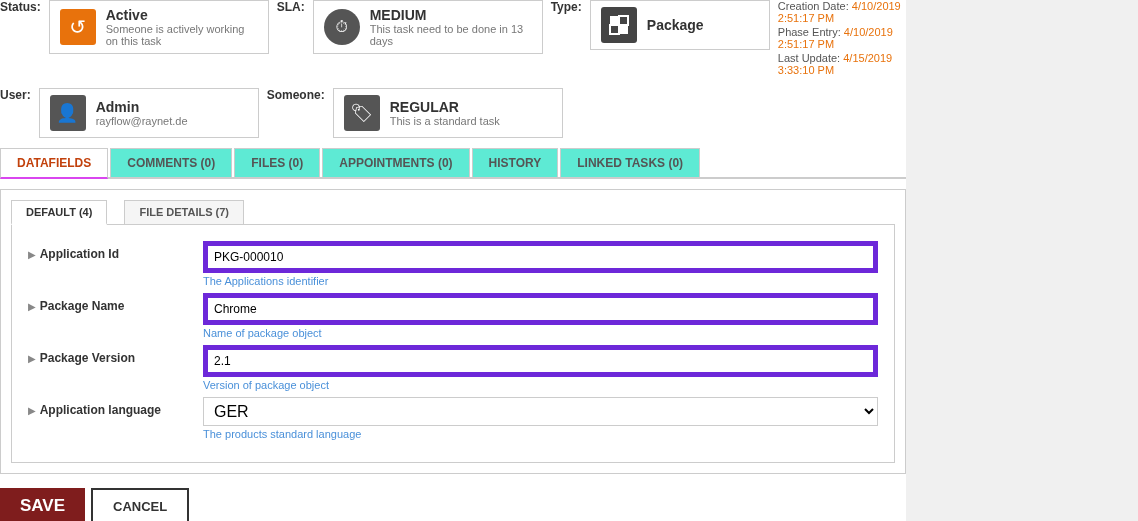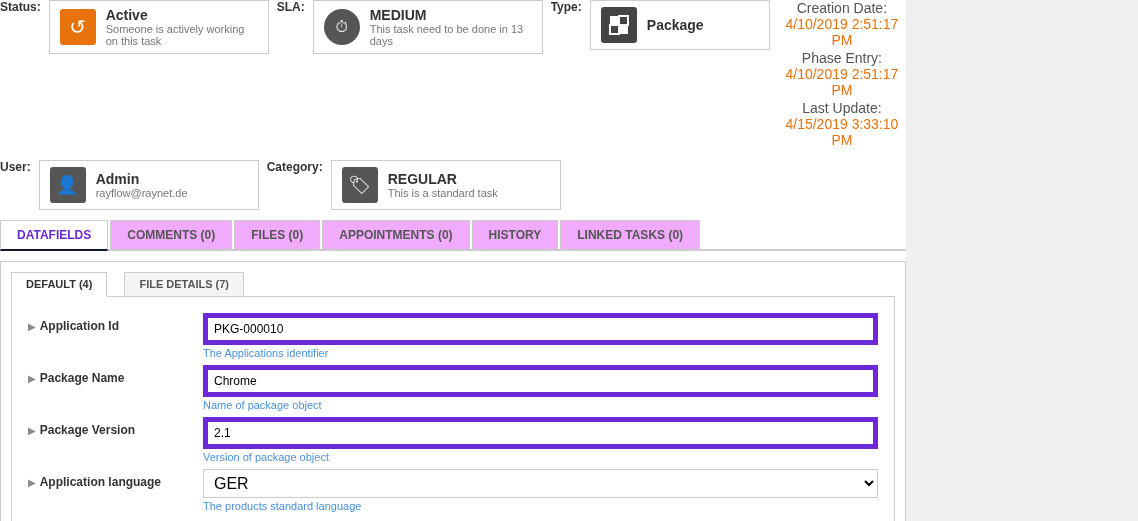--- a/index.html
+++ b/index.html
@@ -58,53 +58,53 @@
       font-size: 14px;
       display: block;
     }
     .status-text-sub {
       font-size: 11px;
       color: #777;
       display: block;
     }
     .meta-info {
       margin-left: auto;
-      text-align: center;
-      font-size: 14px;
+      text-align: left;
+      font-size: 11px;
     }
     .meta-info .meta-label {
       color: #555;
     }
     .meta-info .meta-value {
       color: #e8720c;
     }
     .meta-line {
       margin-bottom: 2px;
     }
     
     .tabs-row {
       display: flex;
       border-bottom: 2px solid #ccc;
       margin-bottom: 10px;
     }
     .tab {
       padding: 7px 16px;
       border: 1px solid #ccc;
       border-bottom: none;
-      background: #f0abfc;
+      background: #5eead4;
       cursor: pointer;
       font-size: 12px;
       font-weight: bold;
       color: #555;
       margin-right: 2px;
     }
     .tab.active {
       background: #fff;
-      border-bottom: 2px solid #0f172a;
-      color: #6d28d9;
+      border-bottom: 2px solid #d946ef;
+      color: #c2410c;
       margin-bottom: -2px;
     }
     
     .sub-tabs-row {
       display: flex;
       border-bottom: 1px solid #ccc;
       margin-bottom: 0;
     }
     .sub-tab {
       padding: 5px 14px;
@@ -275,21 +275,21 @@
     </div>
     <div class="info-card" style="min-width:220px;">
       <div class="icon-box icon-user">👤</div>
       <div>
         <span class="status-text-main">Admin</span>
         <span class="status-text-sub">rayflow@raynet.de</span>
       </div>
     </div>
 
     <div style="display:flex; align-items:center; gap:6px;">
-      <span style="font-weight:bold; font-size:12px;">Category:</span>
+      <span style="font-weight:bold; font-size:12px;">Someone:</span>
     </div>
     <div class="info-card" style="min-width:230px;">
       <div class="icon-box icon-category">🏷</div>
       <div>
         <span class="status-text-main">REGULAR</span>
         <span class="status-text-sub">This is a standard task</span>
       </div>
     </div>
   </div>
 

